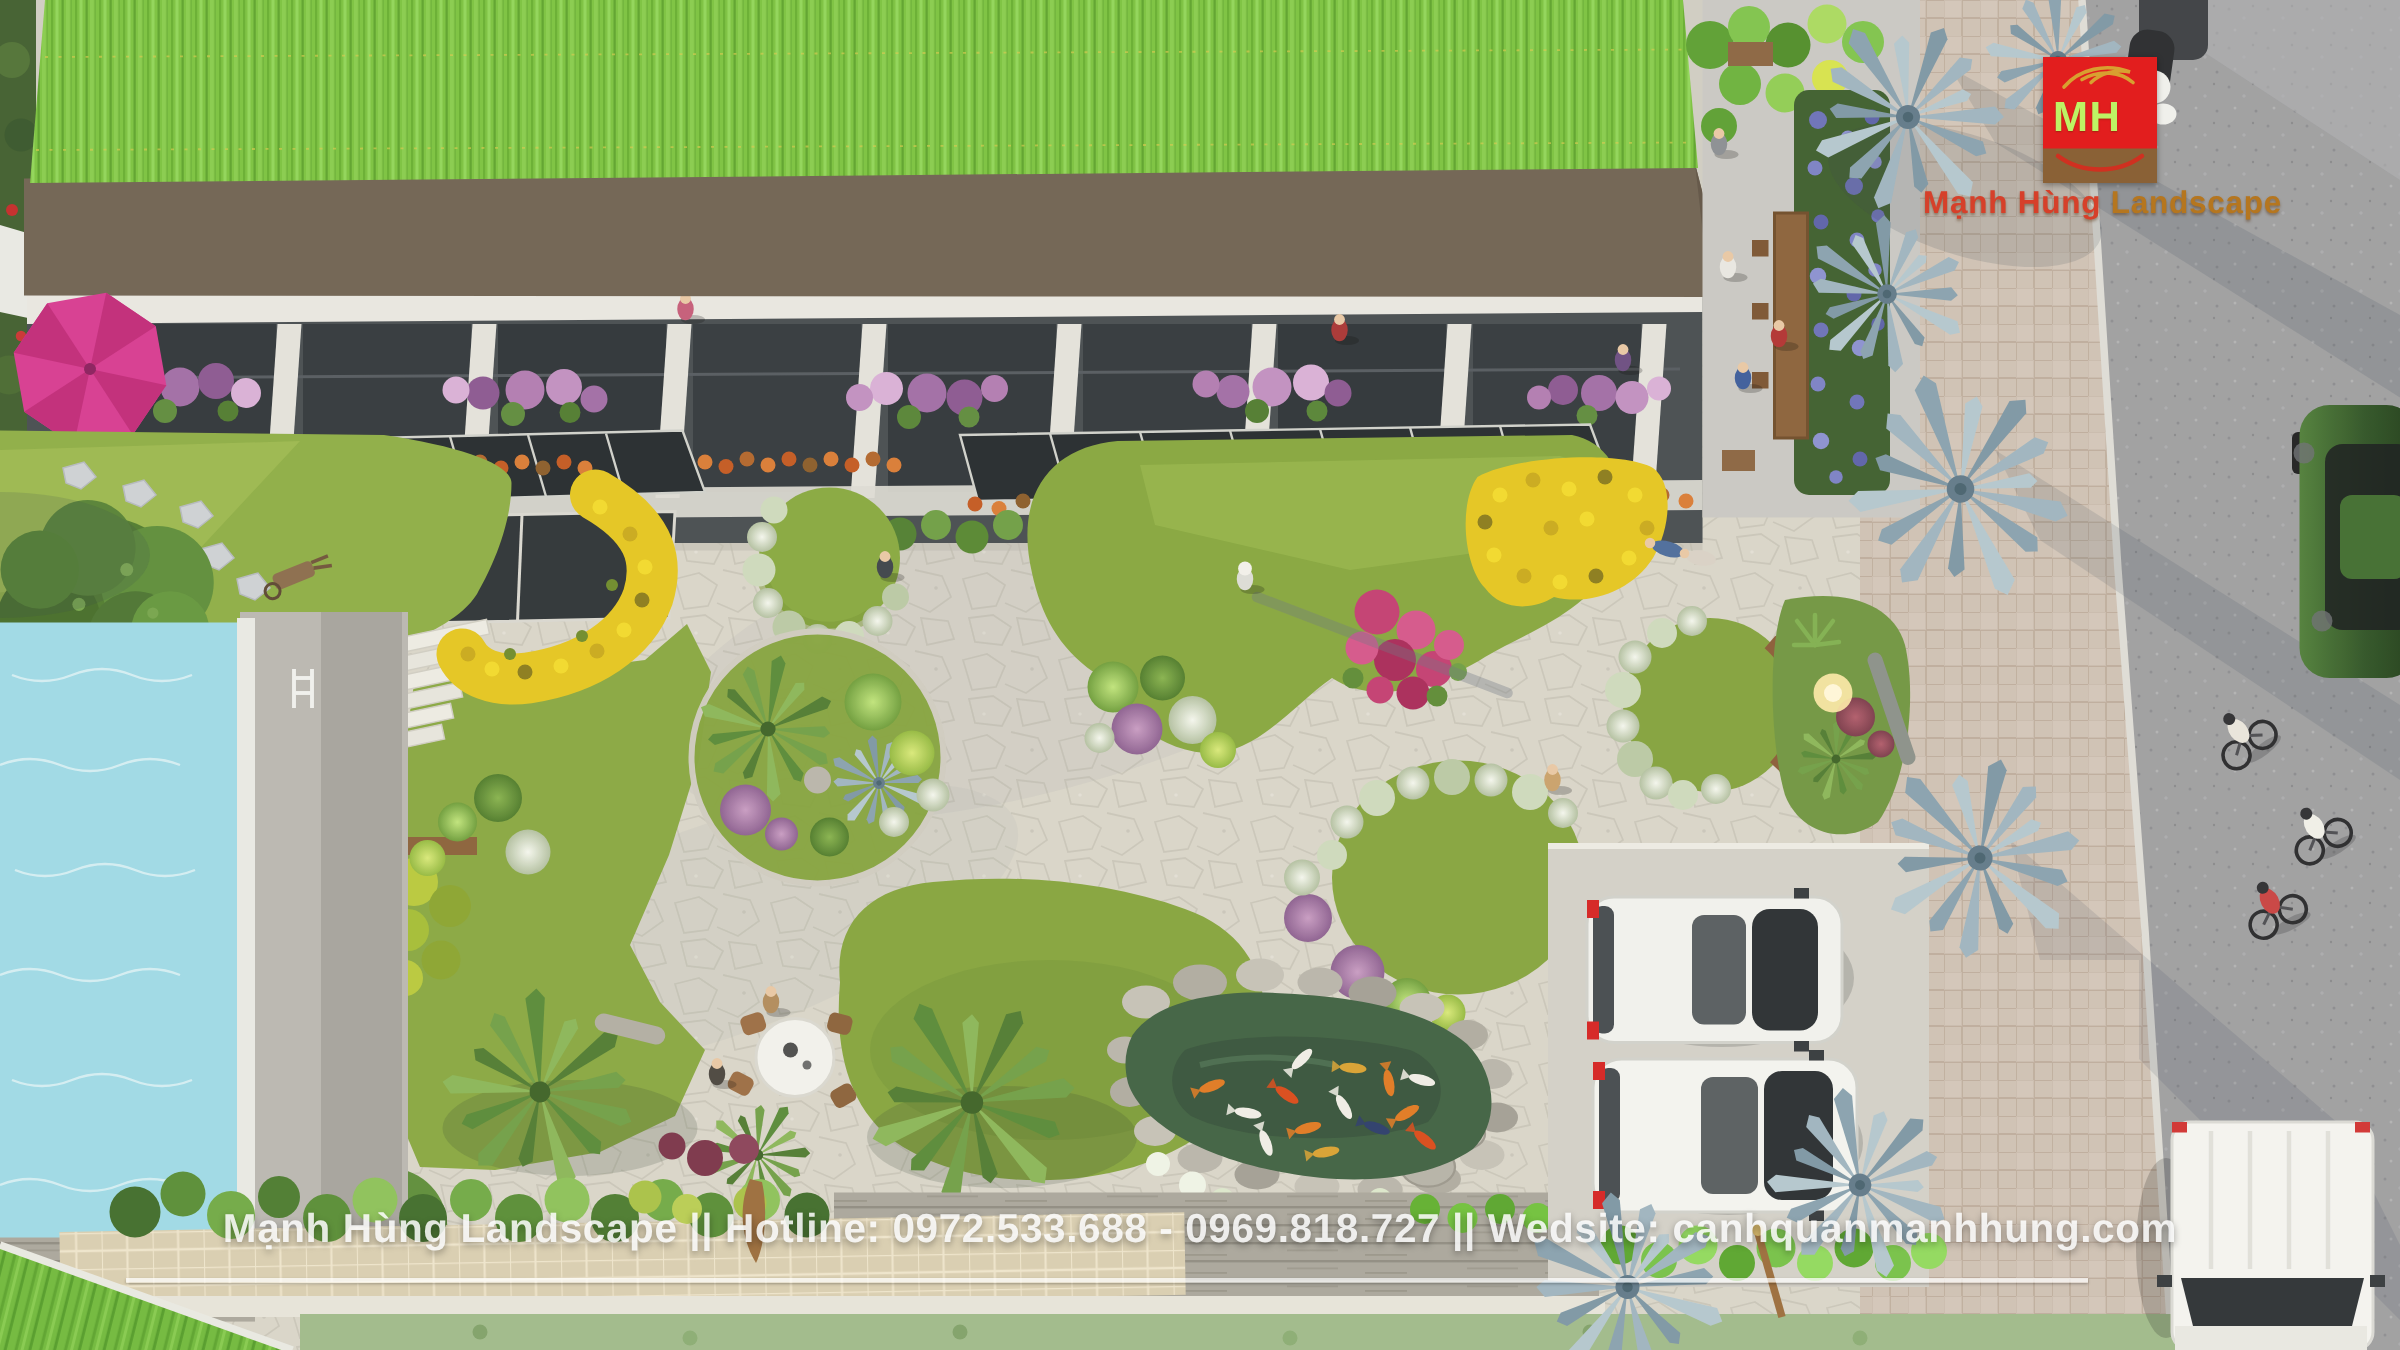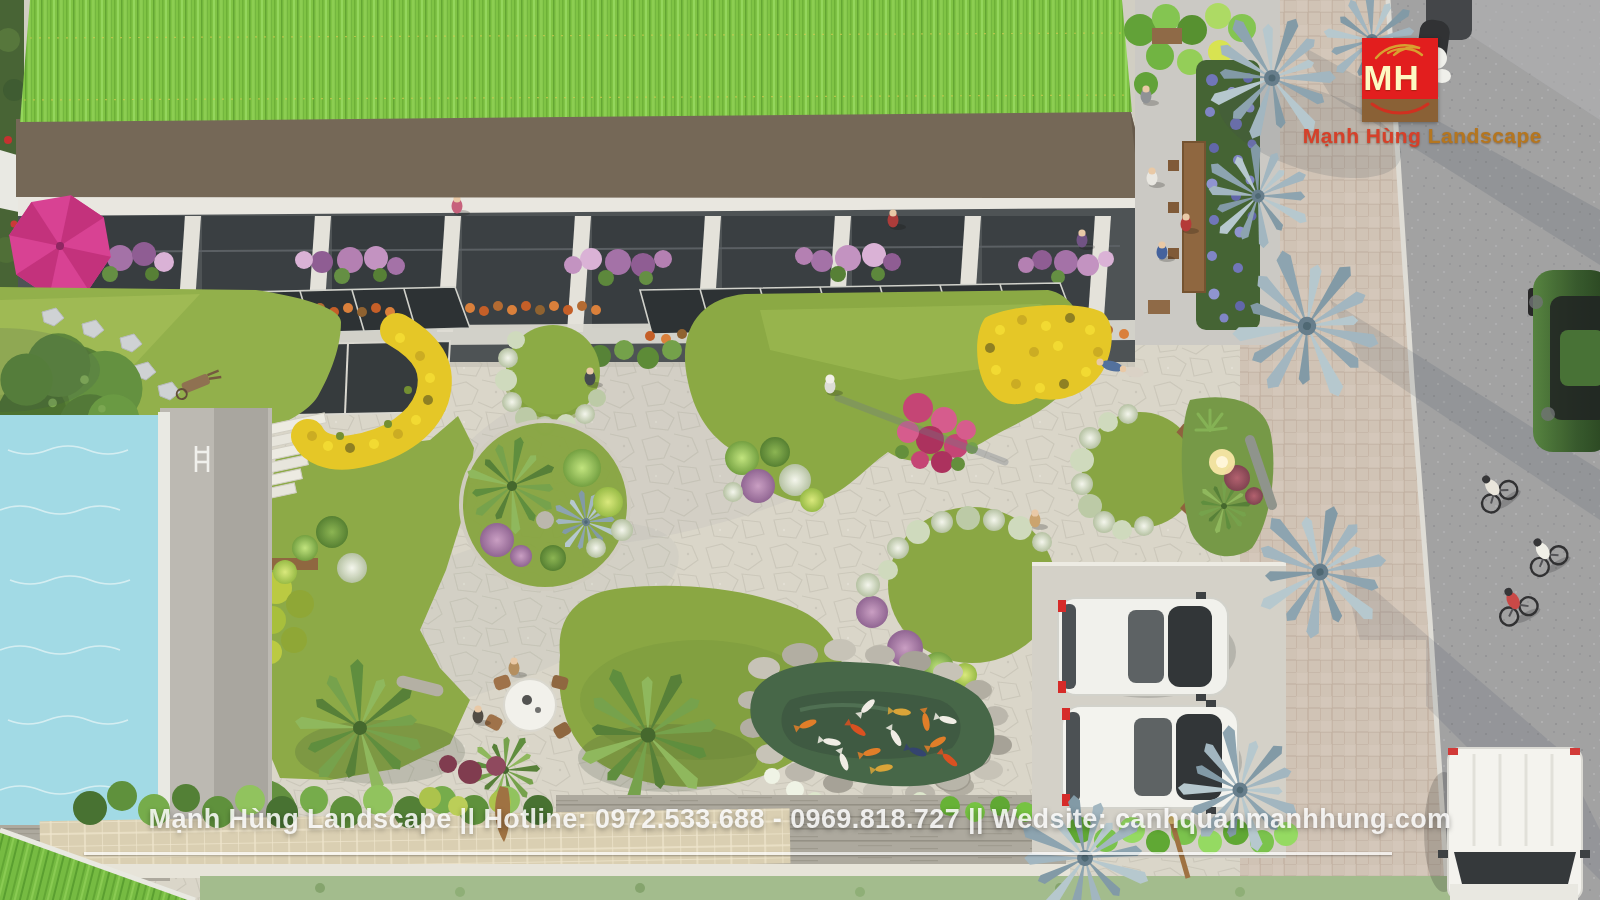--- a/index.html
+++ b/index.html
@@ -1,24 +1,24 @@
 <!DOCTYPE html>
 <html><head>
 <meta charset="utf-8">
 <style>
   html,body{margin:0;padding:0;background:#222;}
   #stage{position:relative;width:1600px;height:900px;overflow:hidden;font-family:"Liberation Sans",sans-serif;background:#cfccc2;}
   #scene{position:absolute;left:0;top:0;width:1600px;height:900px;display:block;}
   
   #logo{position:absolute;left:1362px;top:38px;width:76px;height:84px;background:#e21e1e;box-shadow:0 1px 4px rgba(0,0,0,.35);}
   #logo .swirl{position:absolute;left:8px;top:2px;width:60px;height:24px;}
-  #logo .mono{position:absolute;left:0;top:22px;width:59px;text-align:center;font-weight:bold;font-size:35px;line-height:36px;color:#fef9c3;letter-spacing:1px;text-shadow:0 1px 1px rgba(90,40,0,.45);}
+  #logo .mono{position:absolute;left:0;top:22px;width:59px;text-align:center;font-weight:bold;font-size:28px;line-height:36px;color:#bef264;letter-spacing:1px;text-shadow:0 1px 1px rgba(90,40,0,.45);}
   #logo .band{position:absolute;left:0;bottom:0;width:76px;height:23px;background:#8a6136;}
   #logo .band svg{position:absolute;left:0;top:0;}
-  #brand{position:absolute;left:1282px;top:124px;width:260px;text-align:right;font-weight:bold;font-size:21px;letter-spacing:.5px;text-shadow:0 1px 2px rgba(80,40,0,.45);white-space:nowrap;}
+  #brand{position:absolute;left:1282px;top:124px;width:260px;text-align:left;font-weight:bold;font-size:21px;letter-spacing:.5px;text-shadow:0 1px 2px rgba(80,40,0,.45);white-space:nowrap;}
   #brand .p1{color:#d6402a;}
   #brand .p2{color:#b5761f;}
   
   #watermark{position:absolute;left:0;top:804px;width:1600px;text-align:center;font-weight:bold;font-size:27px;letter-spacing:.4px;color:rgba(255,255,255,.85);text-shadow:0 2px 5px rgba(0,0,0,.35);white-space:nowrap;}
   #wm-underline{position:absolute;left:84px;top:852px;width:1308px;height:3px;background:rgba(255,255,255,.72);box-shadow:0 1px 2px rgba(0,0,0,.3);}
 </style>
 </head>
 <body>
 
 <div id="stage">

